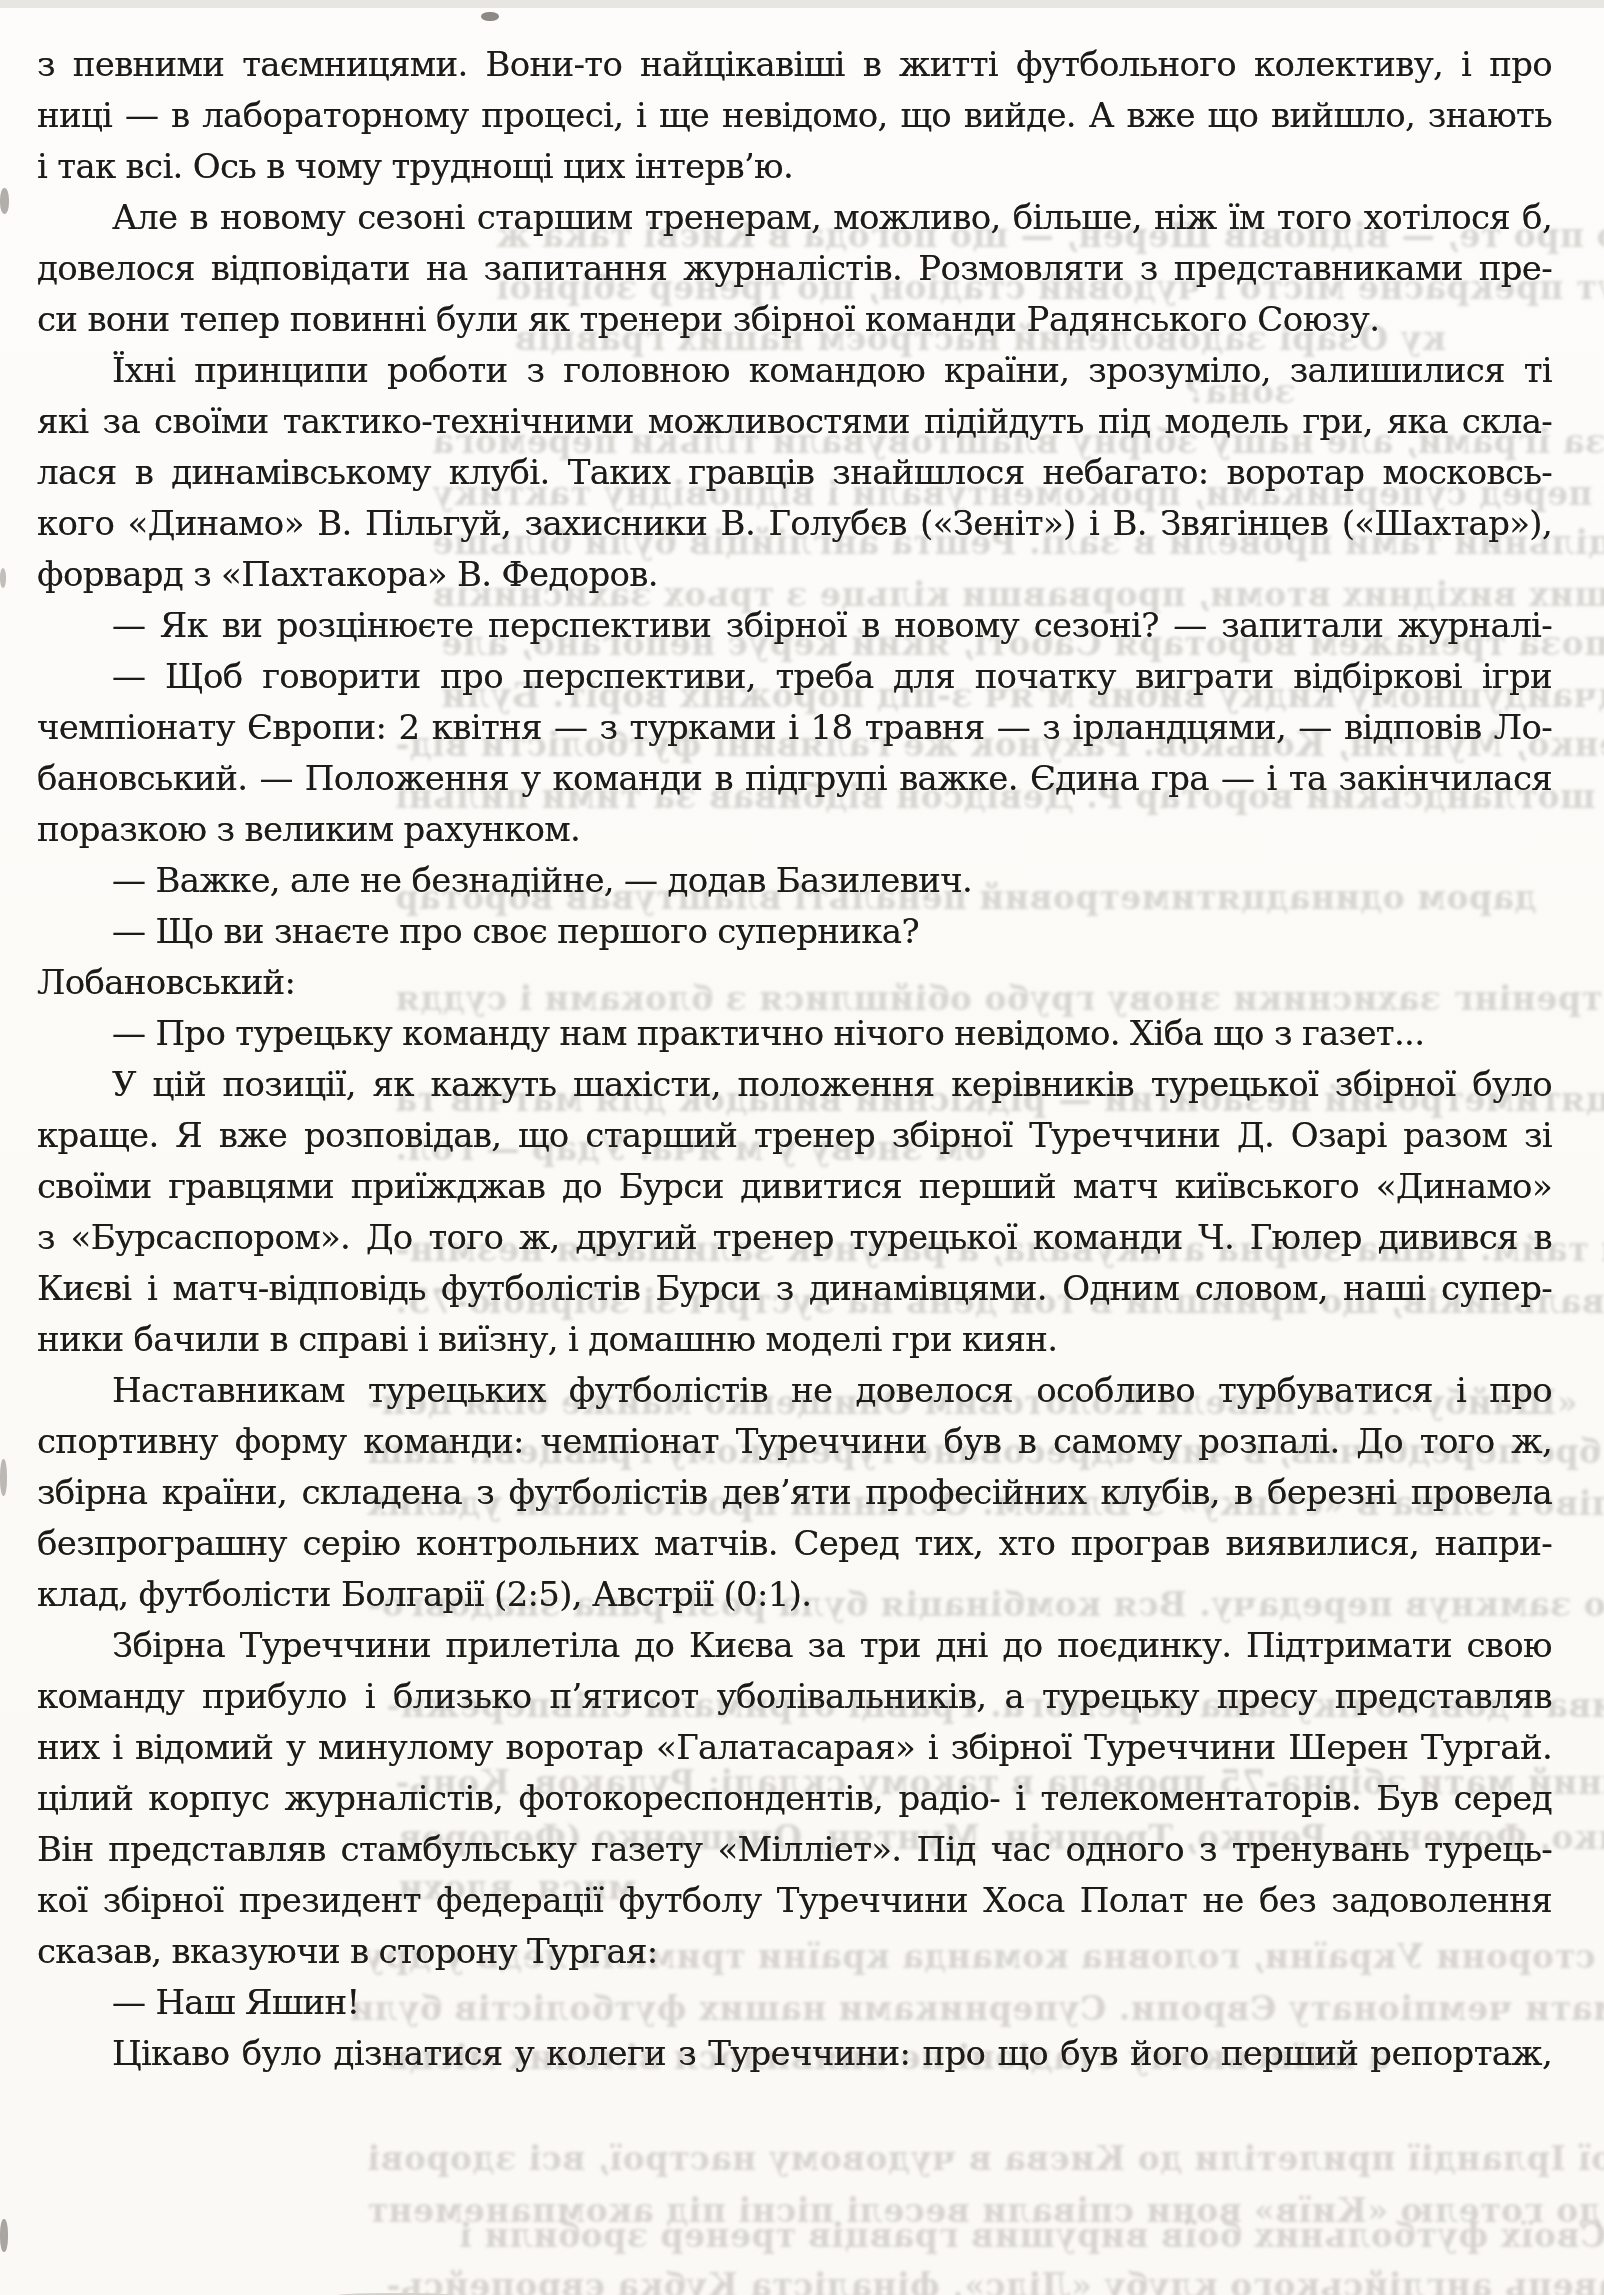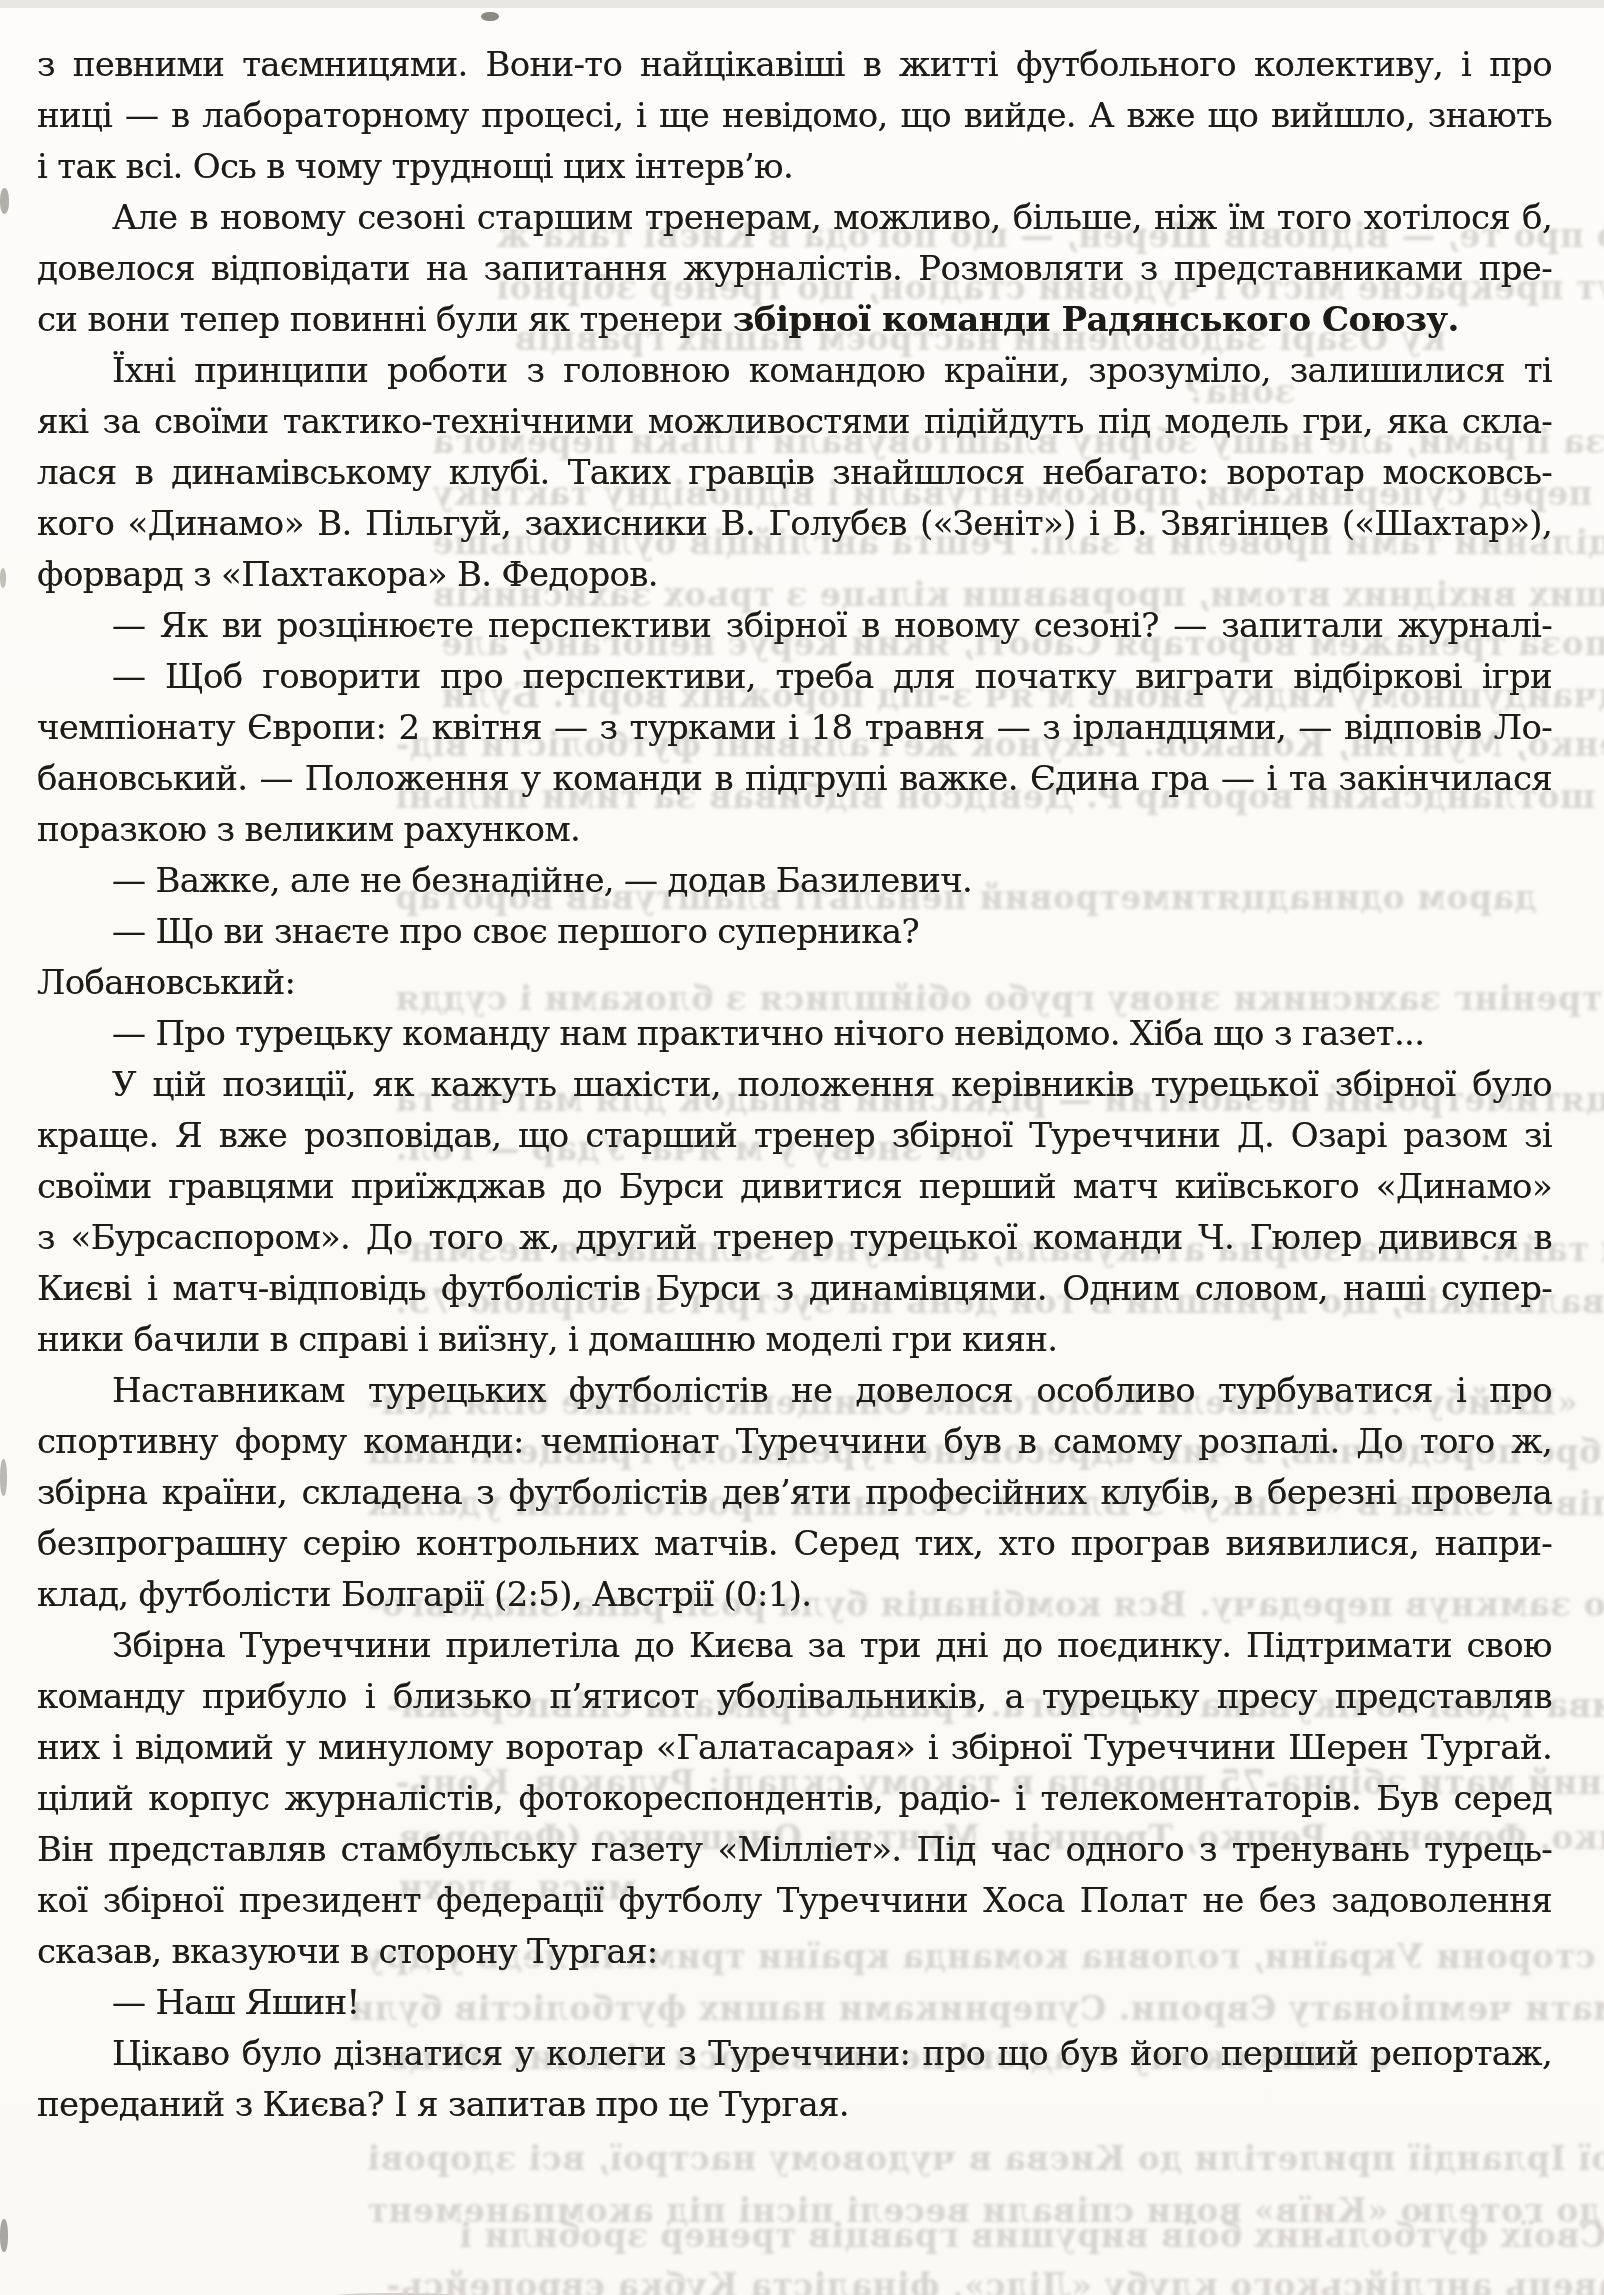--- a/index.html
+++ b/index.html
@@ -41,21 +41,21 @@
     letter-spacing: -0.7px;
     color: #1d1b18;
     text-align: justify;
     text-align-last: justify;
     text-shadow: 0 0 0.6px rgba(30,28,25,0.55);
     white-space: normal;
     overflow: visible;
   }
   .line.end { text-align-last: left; }
   .line.indent { text-indent: 75px; }
-  .line b { font-weight: bold; letter-spacing: -0.5px; }
+  .line b { font-weight: normal; letter-spacing: -0.5px; }
   
   .artifact { position: absolute; z-index: 3; border-radius: 45%; }
 </style>
 </head>
 <body>
 
 <div class="page">
   <div class="bleed-layer" id="bleed-layer">
       <div class="bleed-line" style="top: 209px; left: 496px;">вав статтю про те, — відповів Шерен, — що погода в Києві така ж</div>
       <div class="bleed-line" style="top: 261px; left: 496px;">бул, що тут прекрасне місто і чудовий стадіон, що тренер збірної</div>
@@ -125,21 +125,20 @@
       <div class="line end">клад, футболісти Болгарії (2:5), Австрії (0:1).</div>
       <div class="line indent">Збірна Туреччини прилетіла до Києва за три дні до поєдинку. Підтримати свою</div>
       <div class="line">команду прибуло і близько п’ятисот уболівальників, а турецьку пресу представляв</div>
       <div class="line">них і відомий у минулому воротар «Галатасарая» і збірної Туреччини Шерен Тургай.</div>
       <div class="line">цілий корпус журналістів, фотокореспондентів, радіо- і телекоментаторів. Був серед</div>
       <div class="line">Він представляв стамбульську газету «Мілліет». Під час одного з тренувань турець-</div>
       <div class="line">кої збірної президент федерації футболу Туреччини Хоса Полат не без задоволення</div>
       <div class="line end">сказав, вказуючи в сторону Тургая:</div>
       <div class="line indent end">— Наш Яшин!</div>
       <div class="line indent">Цікаво було дізнатися у колеги з Туреччини: про що був його перший репортаж,</div>
-      <div class="line end">переданий з Києва? І я запитав про це Тургая.</div>
     </div>
 <div class="artifact" style="top: 180px; left: 0px; width: 9.2px; height: 26px; background: rgb(178, 175, 170);"></div>
     <div class="artifact" style="top: 560px; left: 0px; width: 6.4px; height: 20px; background: rgb(194, 191, 186);"></div>
     <div class="artifact" style="top: 1451px; left: 0px; width: 7.3px; height: 37px; background: rgb(188, 185, 180);"></div>
     <div class="artifact" style="top: 2211px; left: 0px; width: 8.3px; height: 33px; background: rgb(169, 166, 161);"></div>
     <div class="artifact" style="top: 3.7px; left: 481px; width: 18.4px; height: 9.2px; background: rgb(141, 138, 133);"></div>
     <div class="artifact" style="top: 2285px; left: 331px; width: 129px; height: 8.3px; background: rgb(212, 209, 204);"></div>
   </div>
 
 

